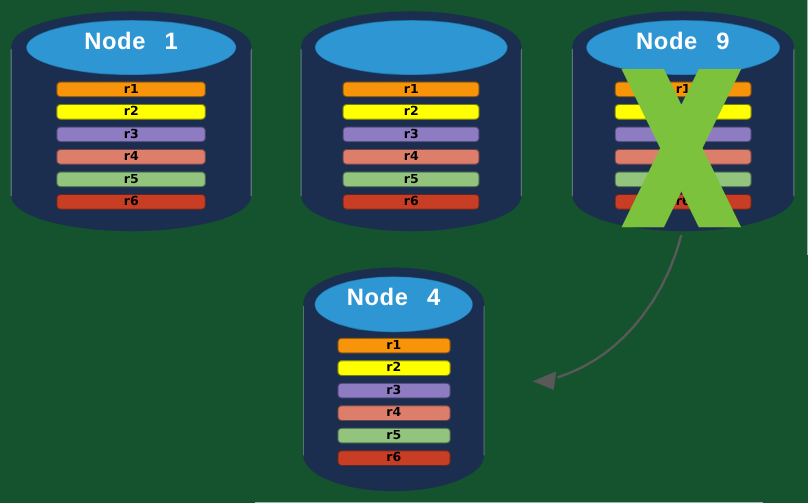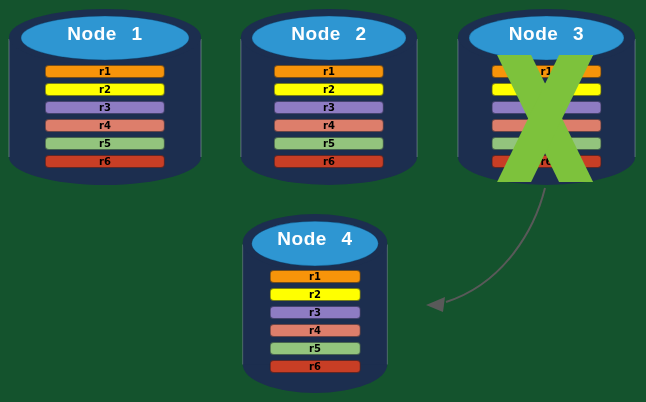--- a/index.html
+++ b/index.html
@@ -73,41 +73,40 @@
     </div>
 
     <div class="node" style="left: 240px; top: 7px; width: 178px; height: 181px;">
       <svg class="cyl" viewBox="0 0 194 181" preserveAspectRatio="none" aria-hidden="true">
         <ellipse class="body-fill" cx="97" cy="150" rx="96" ry="28"></ellipse>
         <rect class="body-fill" x="1" y="30" width="192" height="120"></rect>
         <path class="edge-line" d="M1,32 V150 M193,32 V150"></path>
         <ellipse class="body-fill" cx="97" cy="30" rx="96" ry="28"></ellipse>
         <ellipse class="top-fill" cx="97" cy="31" rx="84" ry="22"></ellipse>
       </svg>
-      <div class="node-title" style="color: rgb(255, 255, 255);">Node 2</div>
       <div class="rows">
         <div class="row" style="background: rgb(247, 148, 10); color: rgb(0, 0, 0);">r1</div>
         <div class="row" style="background: rgb(255, 255, 0); color: rgb(0, 0, 0);">r2</div>
         <div class="row" style="background: rgb(142, 124, 195); color: rgb(0, 0, 0);">r3</div>
         <div class="row" style="background: rgb(221, 126, 107); color: rgb(0, 0, 0);">r4</div>
         <div class="row" style="background: rgb(147, 196, 125); color: rgb(0, 0, 0);">r5</div>
         <div class="row" style="background: rgb(200, 62, 37); color: rgb(0, 0, 0);">r6</div>
       </div>
 
     </div>
 
     <div class="node" style="left: 457px; top: 7px; width: 179px; height: 181px;">
       <svg class="cyl" viewBox="0 0 194 181" preserveAspectRatio="none" aria-hidden="true">
         <ellipse class="body-fill" cx="97" cy="150" rx="96" ry="28"></ellipse>
         <rect class="body-fill" x="1" y="30" width="192" height="120"></rect>
         <path class="edge-line" d="M1,32 V150 M193,32 V150"></path>
         <ellipse class="body-fill" cx="97" cy="30" rx="96" ry="28"></ellipse>
         <ellipse class="top-fill" cx="97" cy="31" rx="84" ry="22"></ellipse>
       </svg>
-      <div class="node-title" style="color: rgb(255, 255, 255);">Node 3</div>
+      <div class="node-title" style="color: rgb(255, 255, 255);">Node 9</div>
       <div class="rows">
         <div class="row" style="background: rgb(247, 148, 10); color: rgb(0, 0, 0);">r1</div>
         <div class="row" style="background: rgb(255, 255, 0); color: rgb(0, 0, 0);">r2</div>
         <div class="row" style="background: rgb(142, 124, 195); color: rgb(0, 0, 0);">r3</div>
         <div class="row" style="background: rgb(221, 126, 107); color: rgb(0, 0, 0);">r4</div>
         <div class="row" style="background: rgb(147, 196, 125); color: rgb(0, 0, 0);">r5</div>
         <div class="row" style="background: rgb(200, 62, 37); color: rgb(0, 0, 0);">r6</div>
       </div>
       <svg class="cross" viewBox="0 0 96 127" preserveAspectRatio="none" aria-hidden="true">
         <polygon class="cross-fill" points="0,0 34,0 96,127 62,127"></polygon>

